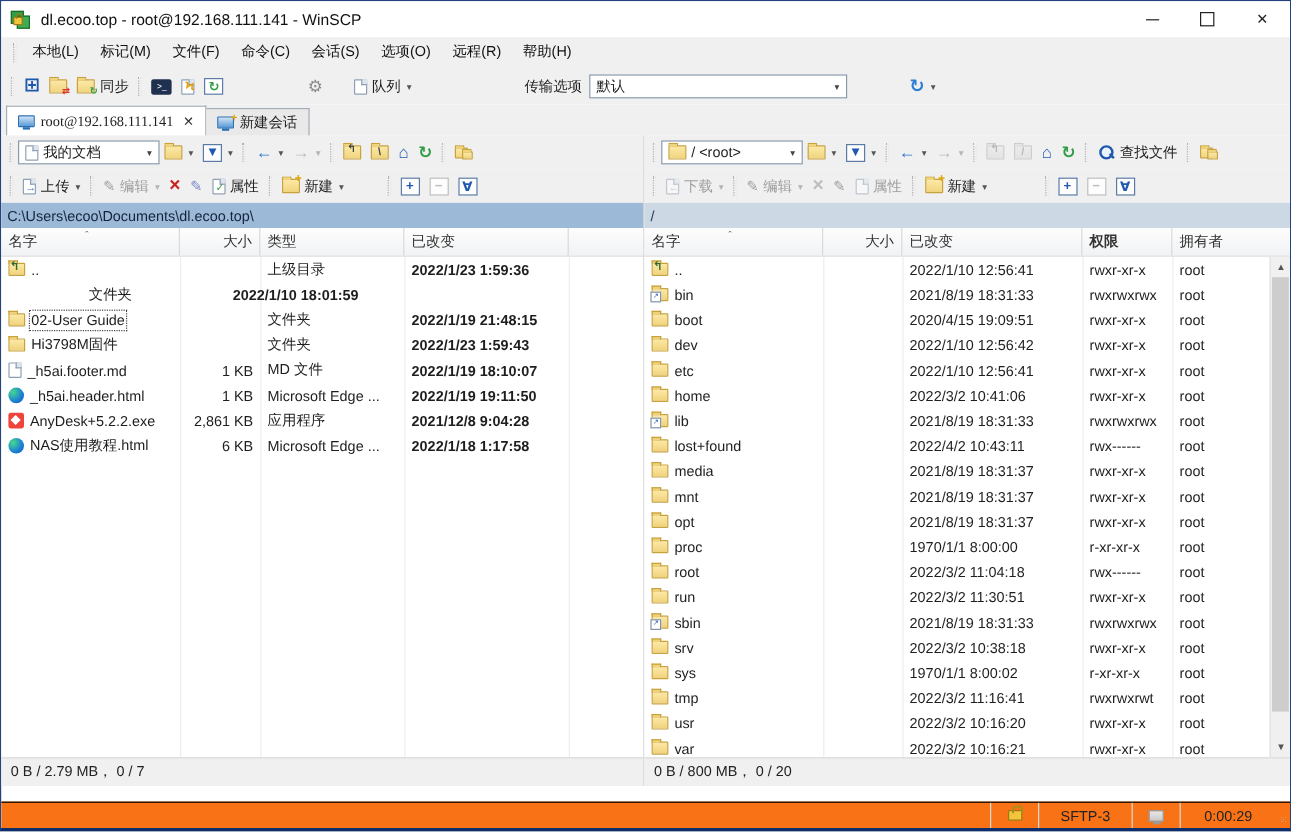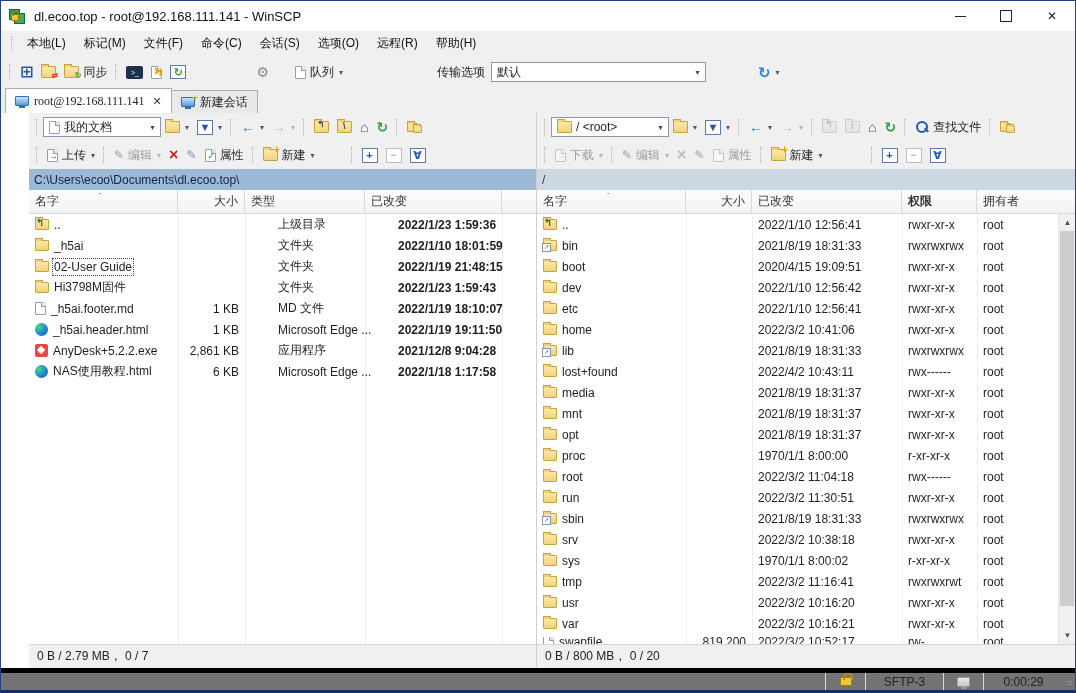--- a/index.html
+++ b/index.html
@@ -64,40 +64,40 @@
   .stab.active { background:#fff; height:25px;font-family:Liberation Serif, serif; }
   .stab.inactive { background:#e9e9e9; height:23px; border-left:none; color:#222; }
   .i-monitor { position:relative; width:14px; height:10px; background:linear-gradient(#cfe4f7,#5b9bd5); border:1px solid #2a6fb8; border-radius:1px; flex:none; }
   .i-monitor::after { content:''; position:absolute; left:3px; bottom:-3px; width:6px; height:2px; background:#2a6fb8; }
   .i-monitor .spark { position:absolute; right:-4px; top:-5px; color:#e0a800; font-weight:bold; font-size:9px; }
   .tab-x { font-size:11px; color:#333; margin-left:3px; }
 
   
   .panels { flex:1; display:flex; min-height:0; }
   .panel { display:flex; flex-direction:column; min-width:0; }
-  .panel.lp { width:536px; border-right:1px solid #cfcfcf;padding-left:28px; }
+  .panel.lp { width:536px; border-right:1px solid #cfcfcf; }
   .panel.rp { flex:1; }
   .pbar { height:28px; background:#f0f0f0; display:flex; align-items:center; padding:0 3px; flex:none; }
 
   .pathbar { height:21px; display:flex; align-items:center; padding-left:5px; font-size:12px; flex:none; }
   .pathbar.active { background:#9db9d8; color:#13233c; }
   .pathbar.inactive { background:#ccd8e4; color:#2b3a50; }
 
   .hdr { height:24px; display:flex; background:linear-gradient(#fdfdfd,#f1f2f4); border-bottom:1px solid #d9d9d9; flex:none; position:relative; }
   .hcell { display:flex; align-items:center; padding:0 6px; border-right:1px solid #d9d9d9; color:#333; position:relative; }
   .sort-caret { position:absolute; top:1px; left:70px; font-size:8px; color:#666; }
 
   .listwrap { flex:1; position:relative; overflow:hidden; background:#fff; }
   .vl { position:absolute; top:0; bottom:0; width:1px; background:#ededed; }
   .list { position:absolute; inset:0; }
   .row { height:21px; display:flex; align-items:center; }
   .row.partial { height:13px; overflow:hidden; align-items:flex-start; padding-top:3px; }
   .cell { display:flex; align-items:center; padding:0 6px; white-space:nowrap; overflow:hidden; height:100%; }
   .lp .c-name { width:149px; } .lp .c-size { width:67px; justify-content:flex-end; }
-  .lp .c-type { width:120px;margin-left:27px; } .lp .c-changed { width:137px;font-weight:bold; }
+  .lp .c-type { width:120px; } .lp .c-changed { width:137px;font-weight:bold; }
   .rp .c-name { width:149px; } .rp .c-size { width:66px; justify-content:flex-end; }
   .rp .c-changed { width:150px; } .rp .c-perm { width:75px; } .rp .c-owner { flex:1; }
   .nm { margin-left:5px; }
   .row.selected .nm { outline:1px dotted #444; outline-offset:1px; }
 
   
   .ic { position:relative; display:inline-block; width:14px; height:11px; flex:none; }
   .ic.folder, .ic.up, .ic.folder-link { background:linear-gradient(#fce9a6,#f0d27c); border:1px solid #c7a23f; border-radius:1px; }
   .ic.folder::before, .ic.up::before, .ic.folder-link::before { content:''; position:absolute; top:-3px; left:-1px; width:6px; height:2px; background:#f0d27c; border:1px solid #c7a23f; border-bottom:none; }
   .ic.up::after { content:'\21B0'; position:absolute; left:0px; top:-3px; font-size:10px; font-weight:bold; color:#2f6b2f; }
@@ -111,21 +111,21 @@
   
   .sbar { position:absolute; top:0; bottom:0; right:0; width:17px; background:#f0f0f0; border-left:1px solid #e2e2e2; }
   .sarr { position:absolute; left:0; width:17px; height:17px; display:flex; align-items:center; justify-content:center; font-size:8px; color:#555; }
   .sarr.up { top:0; } .sarr.down { bottom:0; }
   .sthumb { position:absolute; left:1px; right:1px; top:17px; bottom:38px; background:#cdcdcd; }
 
   
   .pstatus { height:24px; background:#f0f0f0; border-top:1px solid #d4d4d4; display:flex; align-items:center; padding-left:8px; font-size:12px; color:#222; flex:none; }
 
   
-  .statusbar { height:22px; background:#737373; border-top:5px solid #000000; display:flex; align-items:stretch; flex:none; }
+  .statusbar { height:22px; background:#f97316; border-top:1px solid #000000; display:flex; align-items:stretch; flex:none;margin-top:13px; }
   .scell { display:flex; align-items:center; justify-content:center; border-left:1px solid #dadada; padding:0 10px; color:#222; }
   .scell.flex { flex:1; border-left:none; }
   .i-lock { position:relative; width:12px; height:9px; background:#f3c53c; border:1px solid #9c7b14; border-radius:1px; }
   .i-lock::before { content:''; position:absolute; left:2px; top:-5px; width:6px; height:5px; border:2px solid #b08c1a; border-bottom:none; border-radius:4px 4px 0 0; }
   .i-remote { position:relative; width:13px; height:10px; background:linear-gradient(#e8e8e8,#c9c9c9); border:1px solid #9a9a9a; border-radius:1px; }
   .i-remote::after { content:''; position:absolute; left:3px; bottom:-3px; width:6px; height:2px; background:#9a9a9a; }
   .grip-corner { width:12px; display:flex; align-items:flex-end; justify-content:flex-end; padding:2px; }
   .grip-corner::before { content:'\2059'; color:#b5b5b5; font-size:8px; }
 
   
@@ -357,24 +357,20 @@
             <div class="row">
               <span class="cell c-name">
                 <i class="ic up"></i>
                 <span class="nm">..</span>
               </span>
               <span class="cell c-size"></span>
               <span class="cell c-type">上级目录</span>
               <span class="cell c-changed">2022/1/23 1:59:36</span>
             </div>
             <div class="row">
-              <span class="cell c-name">
-                <i class="ic folder"></i>
-                <span class="nm">_h5ai</span>
-              </span>
               <span class="cell c-size"></span>
               <span class="cell c-type">文件夹</span>
               <span class="cell c-changed">2022/1/10 18:01:59</span>
             </div>
             <div class="row selected">
               <span class="cell c-name">
                 <i class="ic folder"></i>
                 <span class="nm">02-User Guide</span>
               </span>
               <span class="cell c-size"></span>

